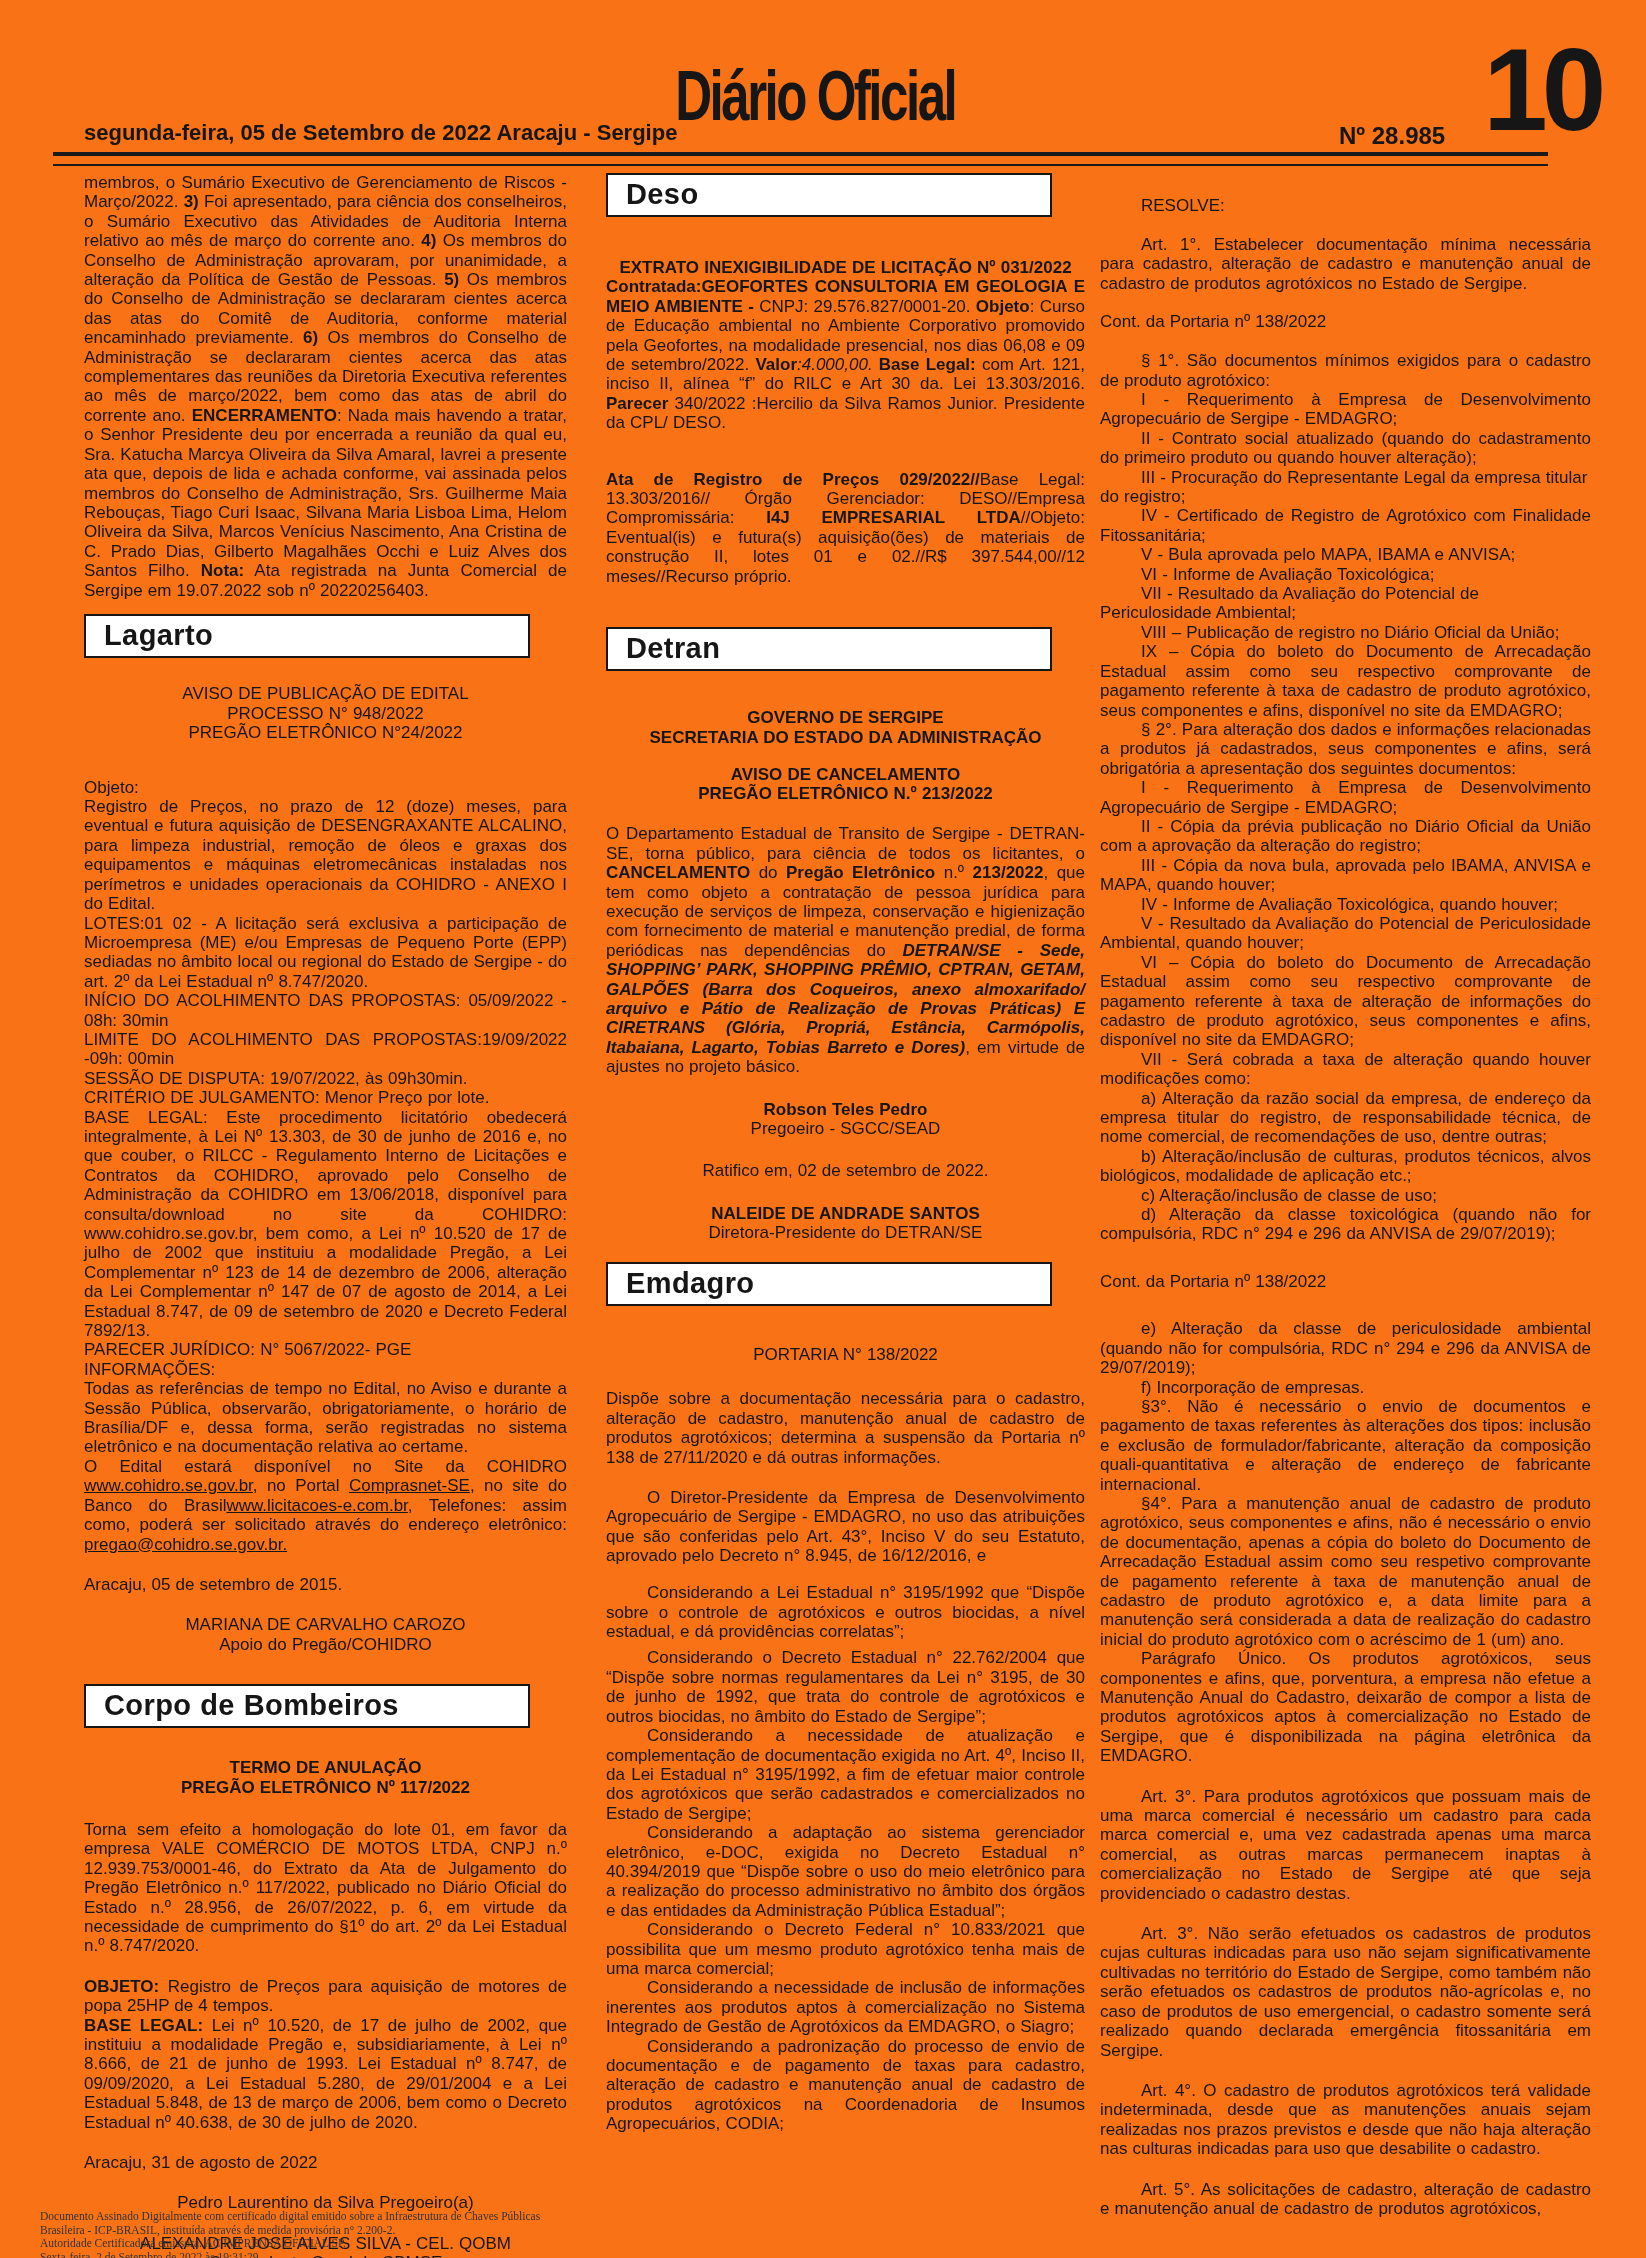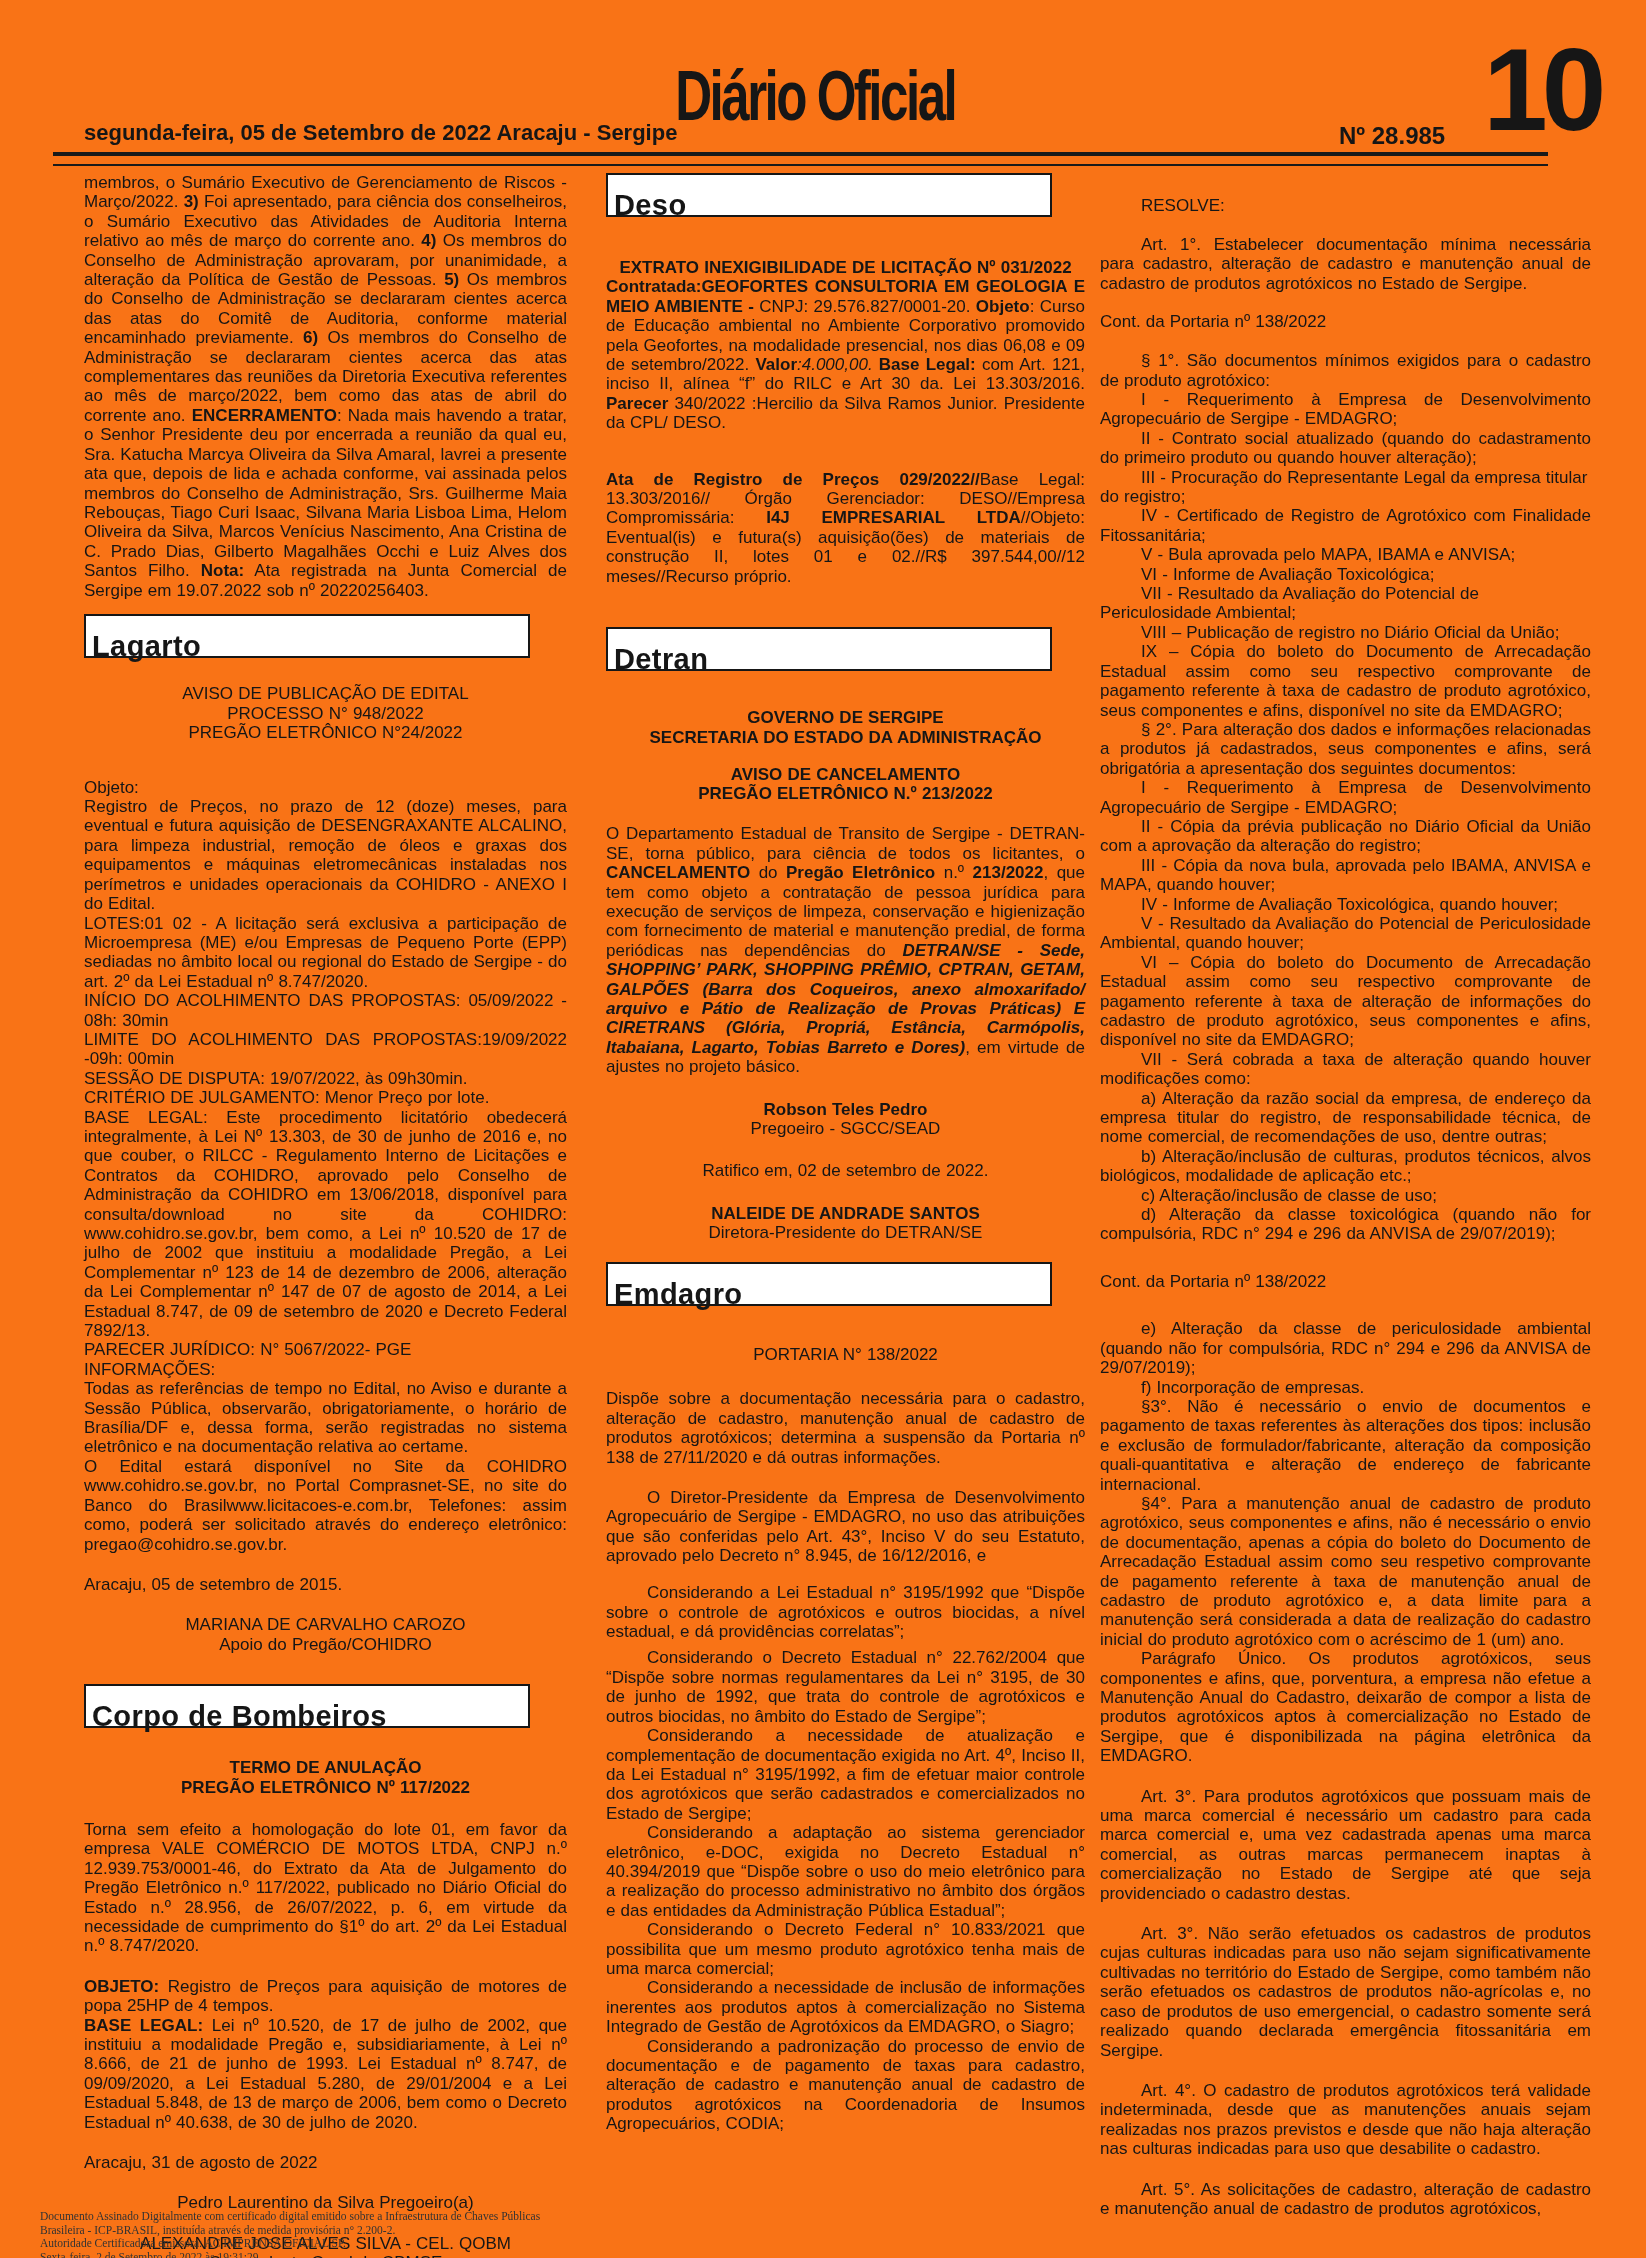--- a/index.html
+++ b/index.html
@@ -20,23 +20,23 @@
   .col-2{left:606px;width:479px;}
   .col-3{left:1100px;width:491px;}
   .col p{margin:0;}
   .p-left{text-align:left;}
   .ind{text-indent:41px;}
   .ementa{margin-left:225px;text-align:justify;}
   .lines{text-align:center;}
   .lines div{line-height:19.4px;}
   .b{font-weight:bold;}
   .i{font-style:italic;}
-  .u{margin-top:41px;}
+  .u{text-decoration:underline;margin-top:41px;}
   .agency-box{border:2.6px solid #161616;width:446px;height:44px;box-sizing:border-box;
-              display:flex;align-items:flex-end;padding-left:6px;font-size:29px;font-weight:bold;
+              display:flex;align-items:center;padding-left:18px;font-size:29px;font-weight:bold;
               text-align:left;letter-spacing:0.4px;background:#fff;}
   
   .footer{position:absolute;left:40px;top:2210px;font-family:"Liberation Serif",serif;
           font-size:11.5px;line-height:13.7px;color:#333;text-align:left;}
 </style>
 </head>
 <body>
 
 <div class="page">
   <header>

